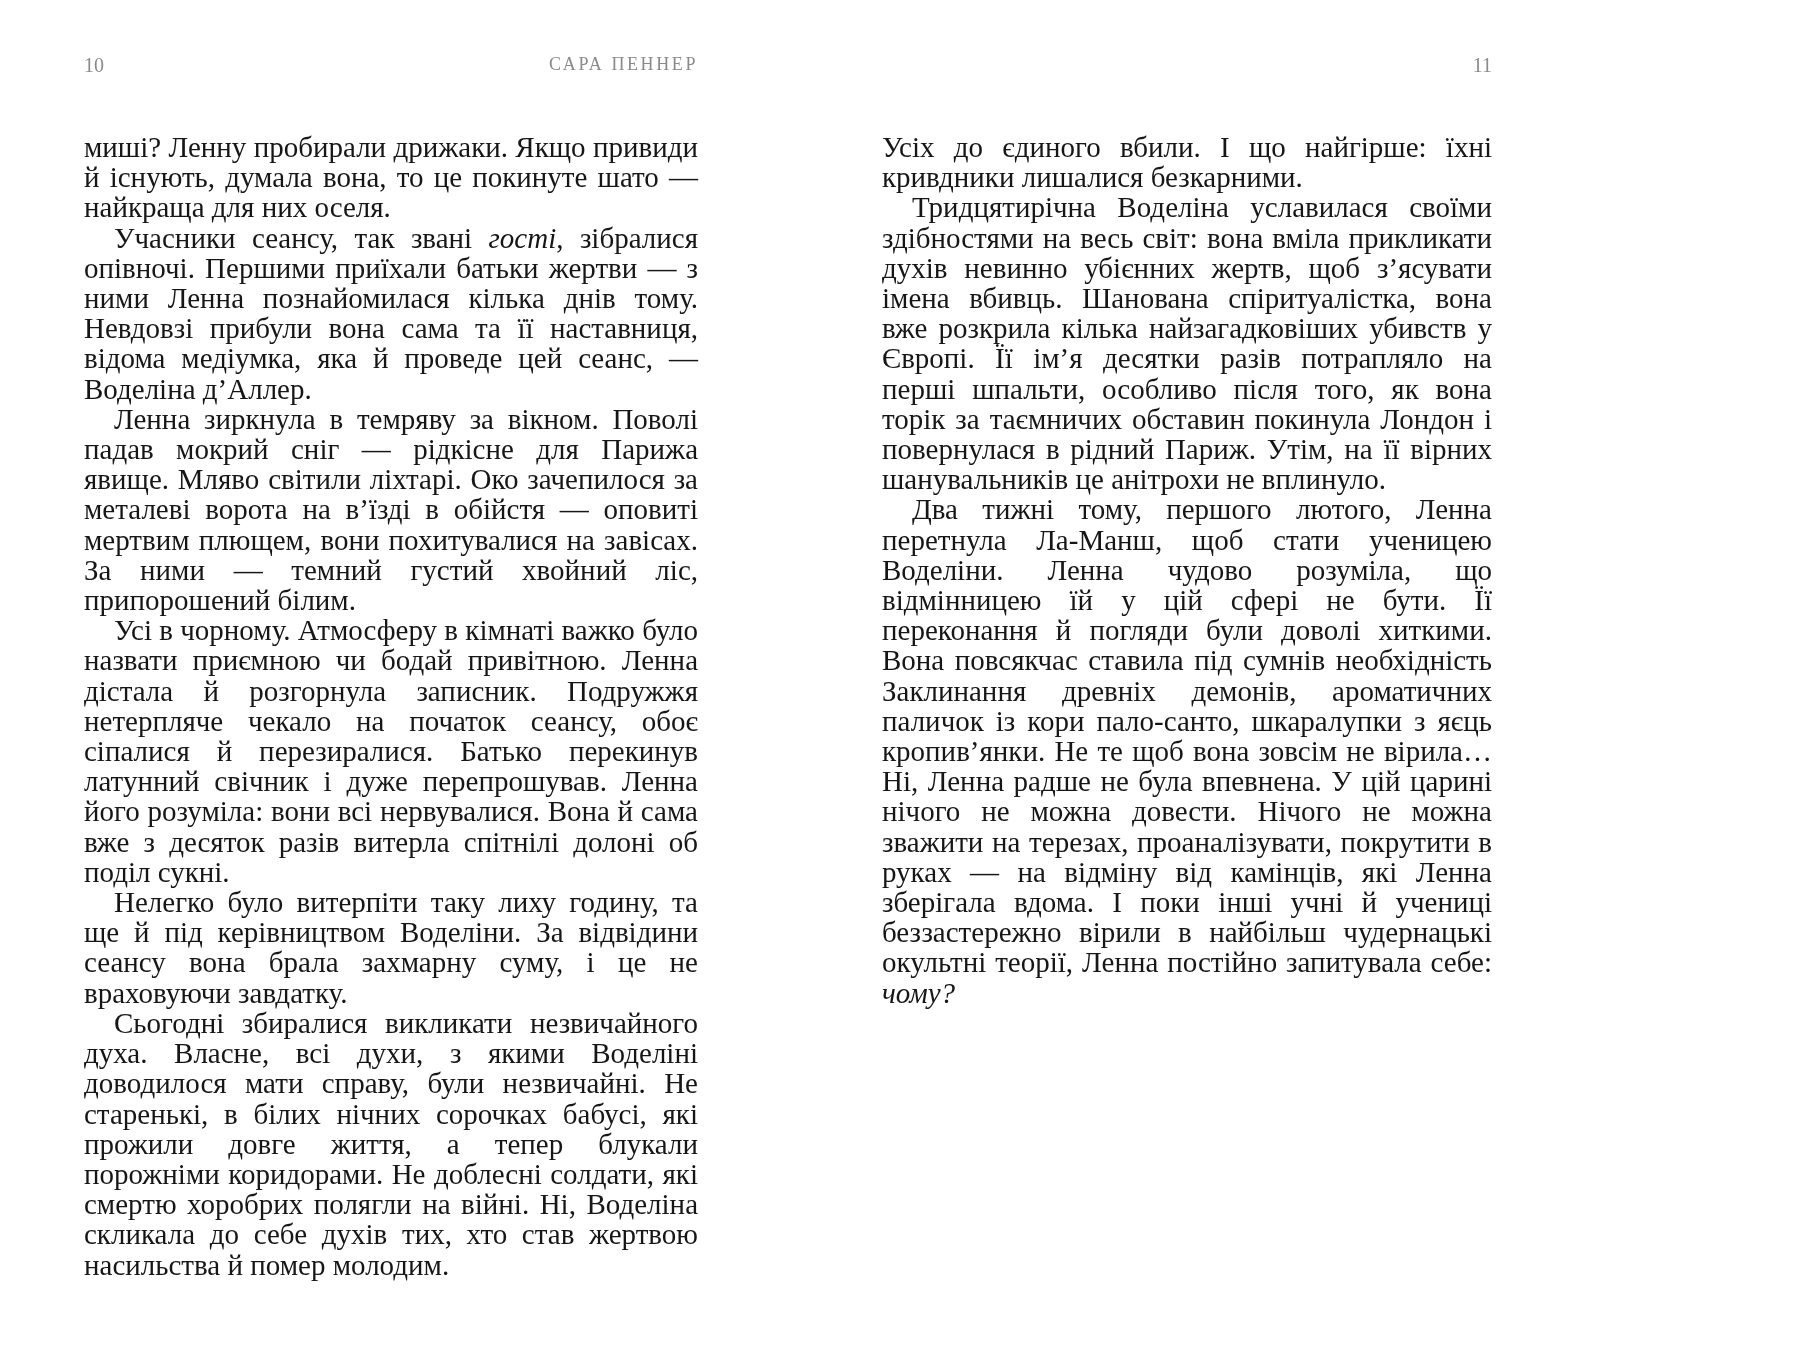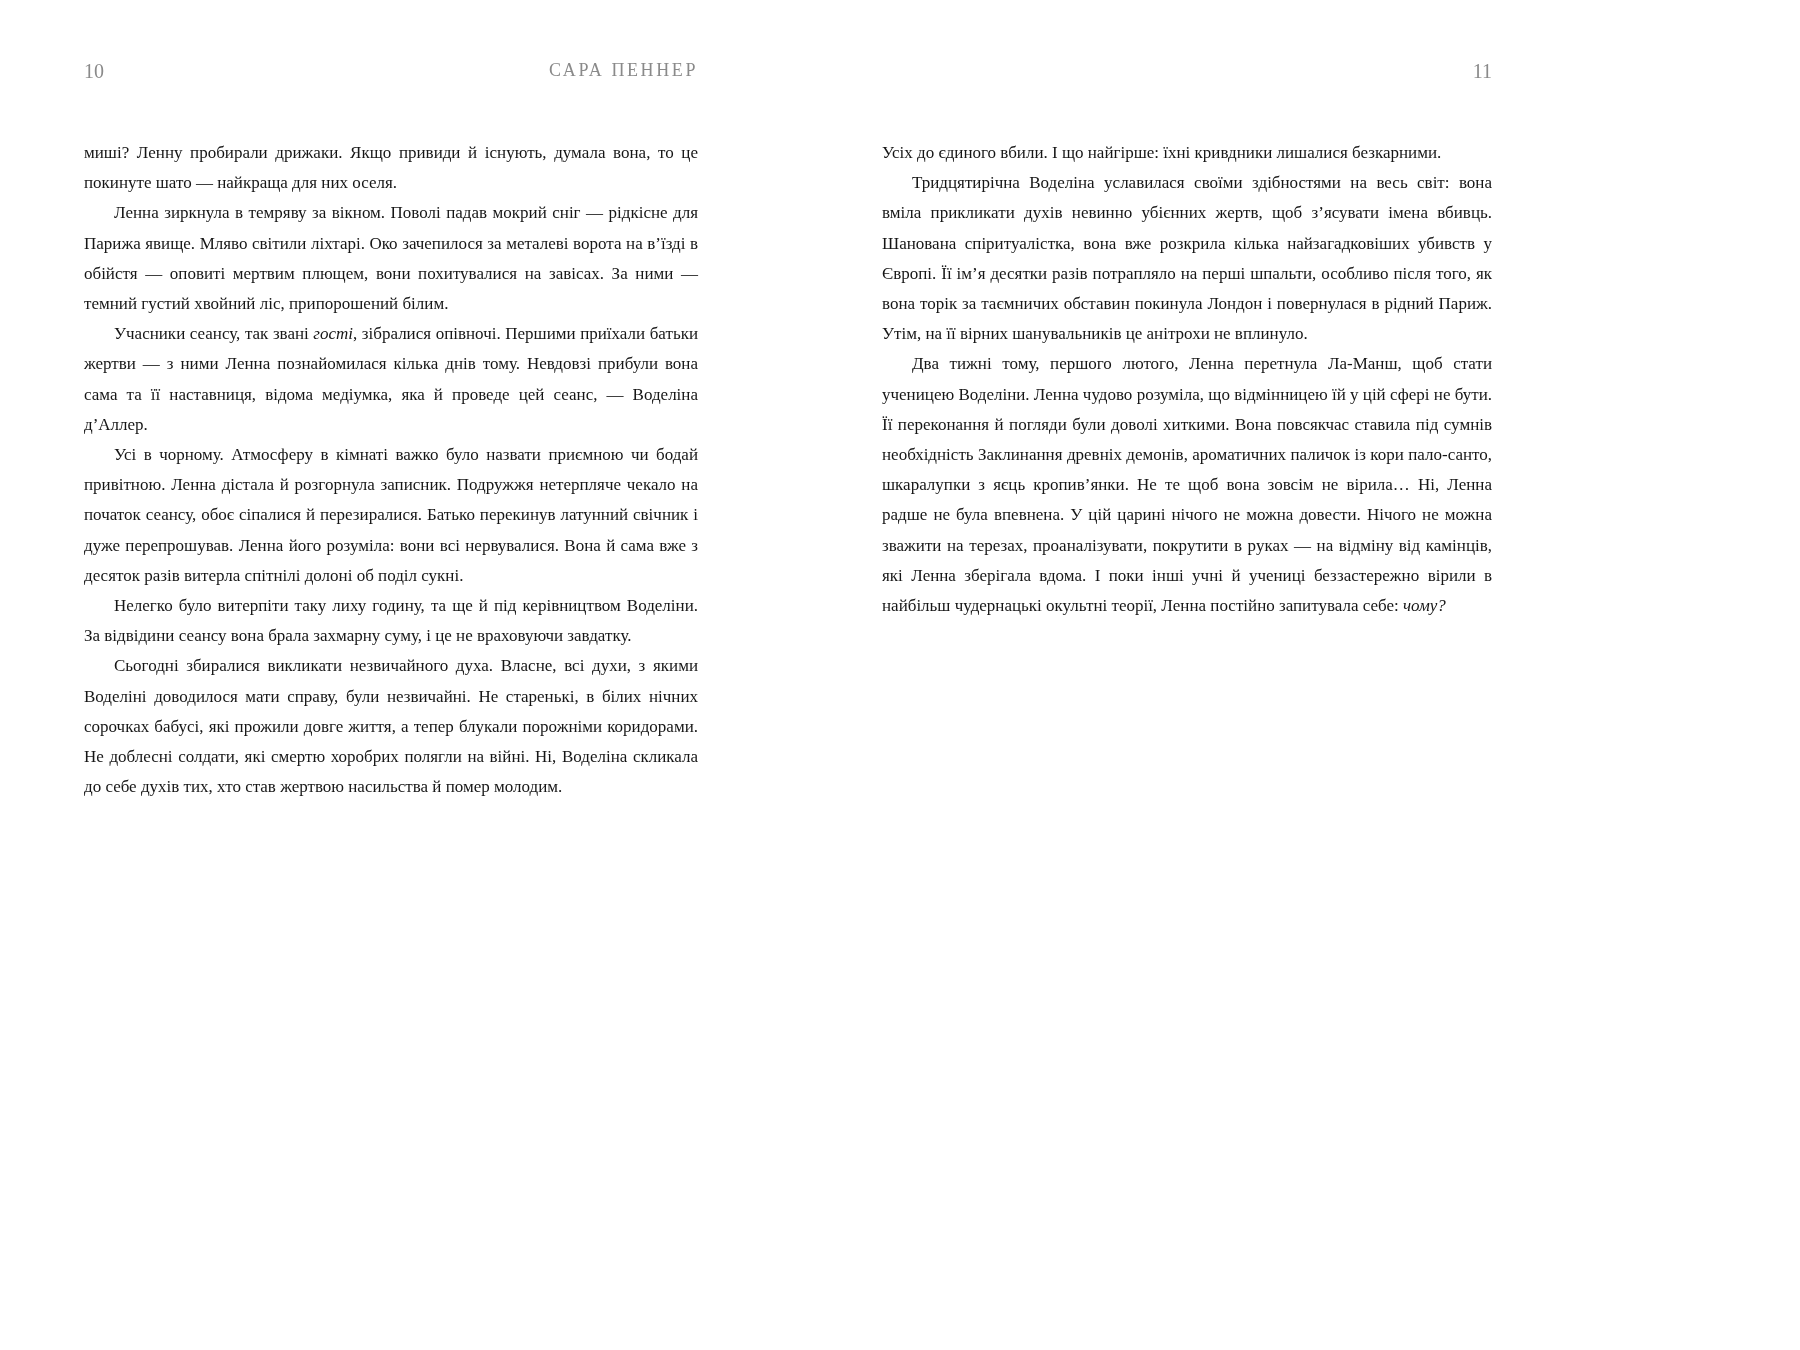--- a/index.html
+++ b/index.html
@@ -7,62 +7,62 @@
     --body-color:#161616;
   }
   html,body{margin:0;padding:0;}
   body{
     width:1800px;height:1350px;
     background:#ffffff;
     font-family:"Liberation Serif","DejaVu Serif",serif;
     overflow:hidden;
   }
   .spread{position:relative;width:1800px;height:1350px;background:#ffffff;}
-  .page{position:absolute;top:60px;}
+  .page{position:absolute;top:54px;}
   .page.left{left:84px;width:614px;}
   .page.right{left:882px;width:610px;}
   .pagehead{position:relative;height:26px;color:var(--head-color);}
   .pnum{
     position:absolute;top:0;
     font-size:20px;color:var(--head-color);
     font-variant-numeric:lining-nums;
   }
   .pnum.at-left{left:0;}
   .pnum.at-right{right:0;}
   .rhead{
     display:block;text-align:right;
     font-size:18px;letter-spacing:2.6px;
     color:var(--head-color);
     text-transform:uppercase;
     white-space:nowrap;
   }
   .body{margin-top:52px;color:var(--body-color);}
   .para{
     margin:0;padding:0;
-    font-size:17px;line-height:30.2px;
+    font-size:29px;line-height:30.2px;
     text-align:justify;
     color:var(--body-color);
   }
   .para.indent{text-indent:30px;}
   .it{font-style:italic;}
 </style>
 </head>
 <body>
 
 <div class="spread">
 
   <section class="page left">
     <header class="pagehead">
       <span class="pnum at-left">10</span>
       <span class="rhead">САРА ПЕННЕР</span>
     </header>
     <div class="body">
         <p class="para"><span>миші? Ленну пробирали дрижаки. Якщо привиди й існують, думала вона, то це покинуте шато — найкраща для них оселя.</span></p>
+        <p class="para indent"><span>Учасники сеансу, так звані </span><span class="it">гості</span><span>, зібралися опівночі. Першими приїхали батьки жертви — з ними Ленна познайомилася кілька днів тому. Невдовзі прибули вона сама та її наставниця, відома медіумка, яка й проведе цей сеанс, — Воделіна д’Аллер.</span></p>
         <p class="para indent"><span>Ленна зиркнула в темряву за вікном. Поволі падав мокрий сніг — рідкісне для Парижа явище. Мляво світили ліхтарі. Око зачепилося за металеві ворота на в’їзді в обійстя — оповиті мертвим плющем, вони похитувалися на завісах. За ними — темний густий хвойний ліс, припорошений білим.</span></p>
-        <p class="para indent"><span>Учасники сеансу, так звані </span><span class="it">гості</span><span>, зібралися опівночі. Першими приїхали батьки жертви — з ними Ленна познайомилася кілька днів тому. Невдовзі прибули вона сама та її наставниця, відома медіумка, яка й проведе цей сеанс, — Воделіна д’Аллер.</span></p>
         <p class="para indent"><span>Усі в чорному. Атмосферу в кімнаті важко було назвати приємною чи бодай привітною. Ленна дістала й розгорнула записник. Подружжя нетерпляче чекало на початок сеансу, обоє сіпалися й перезиралися. Батько перекинув латунний свічник і дуже перепрошував. Ленна його розуміла: вони всі нервувалися. Вона й сама вже з десяток разів витерла спітнілі долоні об поділ сукні.</span></p>
         <p class="para indent"><span>Нелегко було витерпіти таку лиху годину, та ще й під керівництвом Воделіни. За відвідини сеансу вона брала захмарну суму, і це не враховуючи завдатку.</span></p>
         <p class="para indent"><span>Сьогодні збиралися викликати незвичайного духа. Власне, всі духи, з якими Воделіні доводилося мати справу, були незвичайні. Не старенькі, в білих нічних сорочках бабусі, які прожили довге життя, а тепер блукали порожніми коридорами. Не доблесні солдати, які смертю хоробрих полягли на війні. Ні, Воделіна скликала до себе духів тих, хто став жертвою насильства й помер молодим.</span></p>
       </div>
   </section>
 
   <section class="page right">
     <header class="pagehead">
       <span class="pnum at-right">11</span>
     </header>

